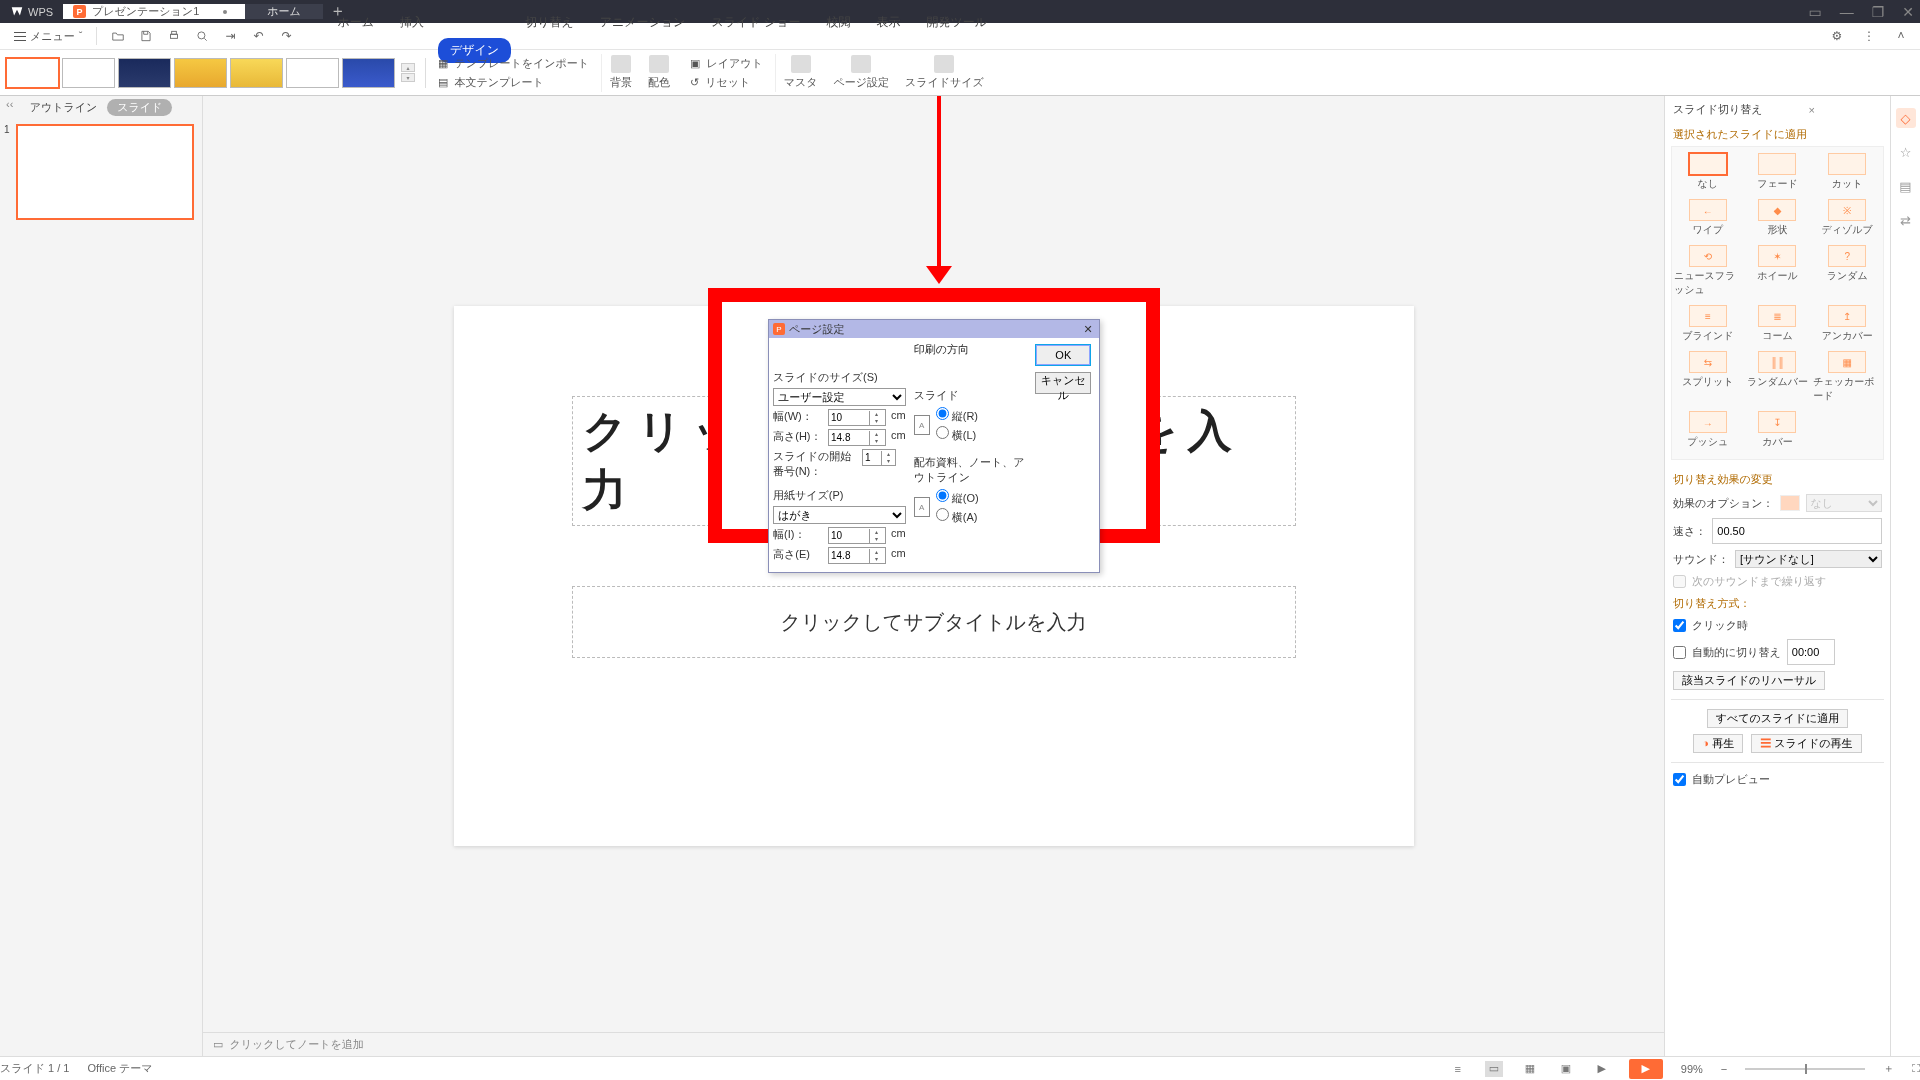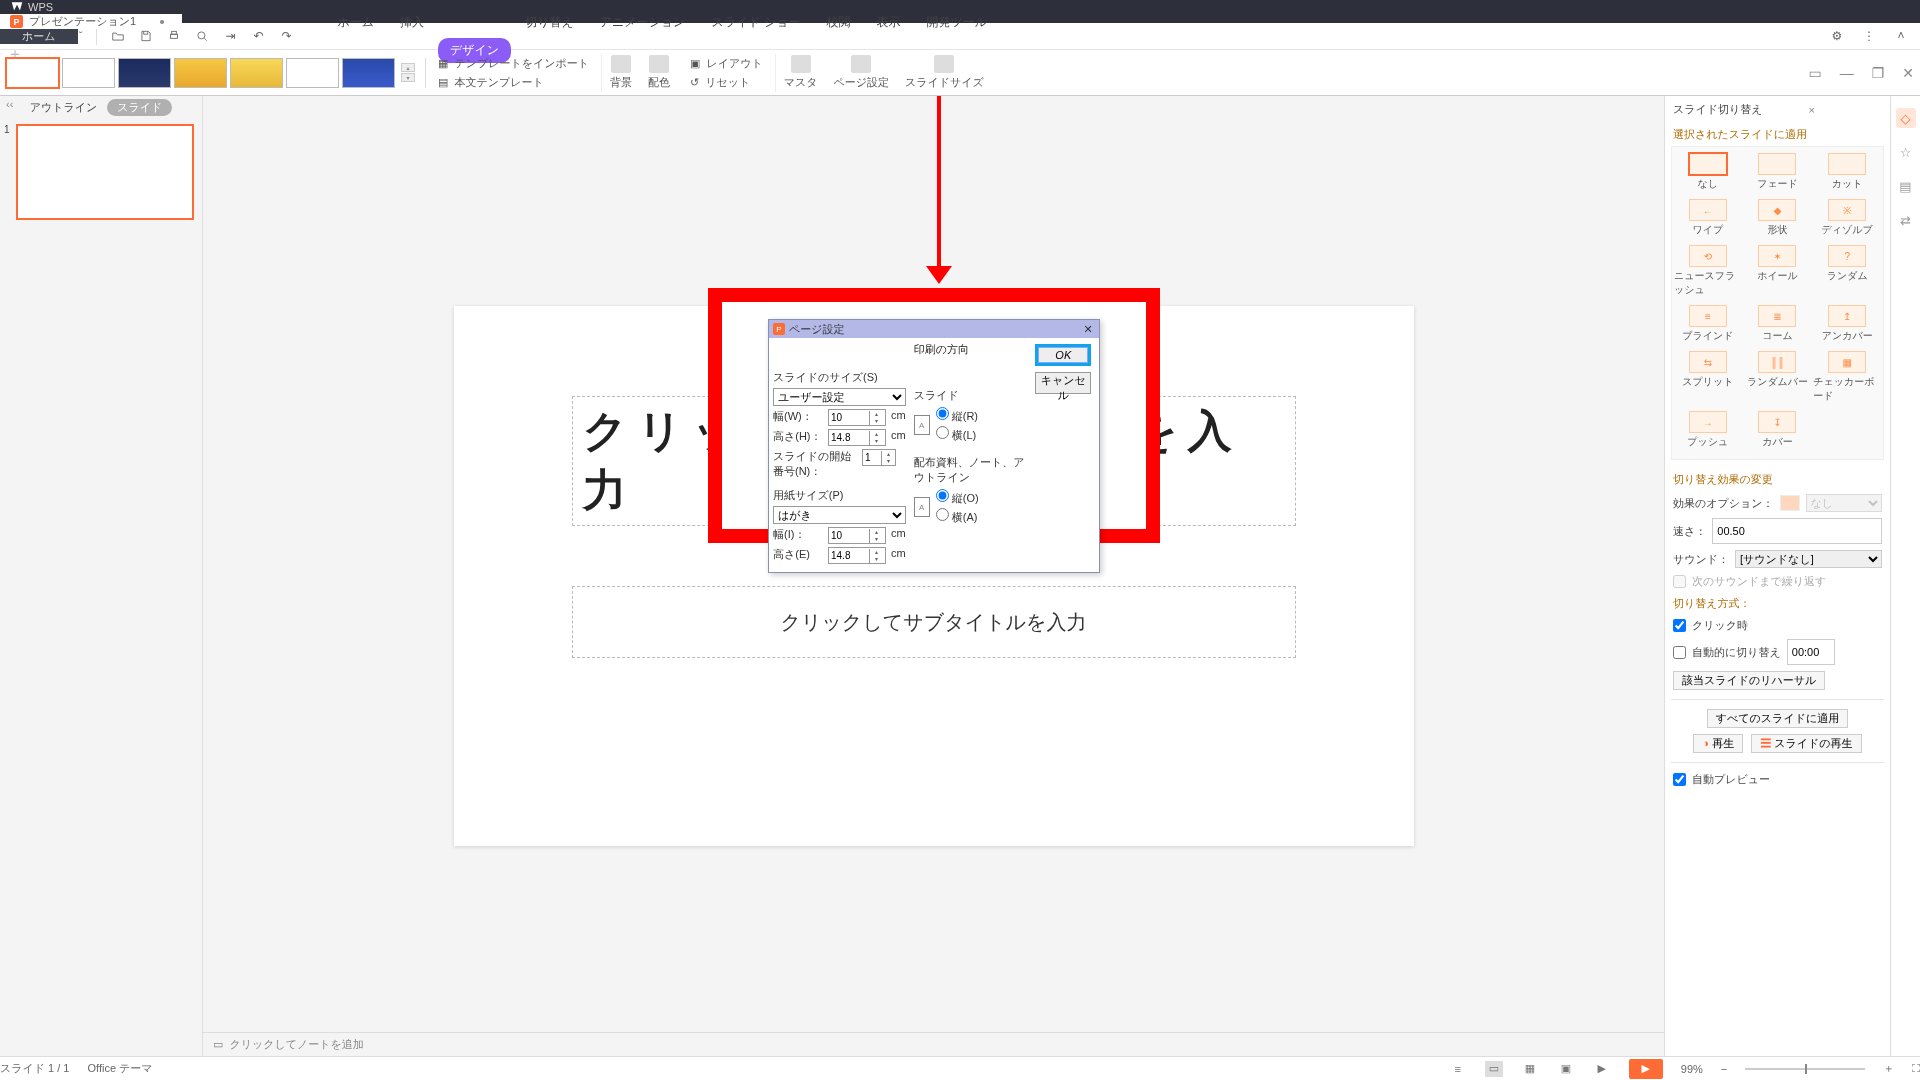--- a/index.html
+++ b/index.html
@@ -1,39 +1,39 @@
 <!DOCTYPE html>
 <html><head>
 <meta charset="utf-8">
 <style>
 * { margin: 0; padding: 0; box-sizing: border-box; font-family: "Meiryo UI", "MS PGothic", sans-serif; }
 body { width: 1920px; height: 1080px; background: #fff; overflow: hidden; position: relative; font-size: 12px; }
 
 
-.titlebar { height: 23px; background: #2d2f3a; display: flex; align-items: flex-start; color: #d0d0d0; flex-direction: column; }
+.titlebar { height: 23px; background: #2d2f3a; display: flex; align-items: center; color: #d0d0d0; }
 .titlebar .wps-logo { display: flex; align-items: center; padding: 0 10px; font-size: 11px; gap: 4px; }
 .titlebar .wps-logo svg { width: 14px; height: 14px; }
 .tab { background: #fff; display: flex; align-items: center; padding: 0 18px 0 10px; font-size: 11px; color: #555; gap: 6px; position: relative; }
 .tab.doc { background: #fff; }
 .tab.home { background: #3c3f4c; color: #ddd; padding: 0 22px; }
 .tab .dot { width: 4px; height: 4px; border-radius: 50%; background: #888; margin-left: 18px; }
 .tab .file-icon { width: 13px; height: 13px; background: #ff6b35; border-radius: 2px; display: flex; align-items: center; justify-content: center; color: #fff; font-size: 9px; font-weight: bold; }
 .addtab { width: 30px; display: flex; align-items: center; justify-content: center; color: #bbb; font-size: 16px; }
 .titlebar-right { margin-left: auto; display: flex; align-items: center; padding-right: 6px; gap: 18px; color: #888; }
 .titlebar-right span { font-size: 14px; cursor: pointer; }
 
 
 .menubar { height: 27px; background: #fff; border-bottom: 1px solid #e5e5e5; display: flex; align-items: center; padding: 0 10px; gap: 4px; }
 .menu-btn { display: flex; align-items: center; gap: 4px; font-size: 11px; color: #555; padding: 0 4px; }
 .menu-btn .hamb { display:inline-block; width:12px; height:9px; background: linear-gradient(#555 0 1px, transparent 1px 4px, #555 4px 5px, transparent 5px 8px, #555 8px 9px); }
 .iconbtn { width: 18px; height: 18px; display:flex; align-items:center; justify-content:center; color:#666; }
 .qat { display: flex; gap: 10px; padding: 0 12px; border-left: 1px solid #e0e0e0; margin-left: 6px; }
 .maintabs { display: flex; gap: 2px; margin-left: 14px; }
 .maintabs .mt { font-size: 12px; color: #444; padding: 4px 12px; border-radius: 10px; }
-.maintabs .mt.active { background: #8b5cf6; color: #fff; margin-top: 28px; }
+.maintabs .mt.active { background: #1d4ed8; color: #fff; margin-top: 28px; }
 .menubar-right { margin-left: auto; display:flex; gap:14px; align-items:center; color:#666; }
 
 
 .ribbon { height: 46px; background: #fff; border-bottom: 1px solid #ccc; display:flex; align-items:center; padding: 0 6px; }
 .theme-gallery { display:flex; gap: 3px; align-items:center; padding-right: 10px; border-right: 1px solid #ddd; }
 .theme-thumb { width: 53px; height: 30px; border: 1px solid #bbb; background:#fff; font-size: 7px; display:flex; align-items:center; justify-content:center; text-align:center; color:#888; }
 .theme-thumb.sel { border: 1px solid #ff6b35; outline:1px solid #ff6b35; }
 .theme-thumb.t2 { background: linear-gradient(#1a2a5c,#2a3a6c); }
 .theme-thumb.t3 { background: linear-gradient(#f5c842,#e8a82e); }
 .theme-thumb.t4 { background: linear-gradient(#f8d858,#e8b838); }
@@ -114,21 +114,21 @@
 .spin { display:flex; align-items:center; border:1px solid #999; height:17px; width:58px; }
 .spin input { border:none; width:40px; font-size:10px; padding:0 2px; }
 .spin .updown { width:14px; display:flex; flex-direction:column; }
 .spin .updown span { height:7px; border-left:1px solid #999; font-size:6px; text-align:center; line-height:7px; color:#666;}
 .unit { font-size:11px; margin-left:2px;}
 .sectitle { font-size:11px; color:#222; }
 .radio-col { display:flex; gap:6px; align-items:center; padding:1px 0;}
 .radio-col .rpreview { width:16px; height:20px; border:1px solid #888; font-size:8px; color:#888; display:flex; align-items:center; justify-content:center; }
 .radiogrp { display:flex; flex-direction:column; gap:2px; }
 .dlgbtn { width:56px; height:22px; border:1px solid #999; background:#eee; font-size:11px; }
-.dlgbtn.primary { border:3px solid #0ea5e9; box-shadow: inset 0 0 0 1px #8ea3ff; font-style: italic; }
+.dlgbtn.primary { border:1px solid #0ea5e9; box-shadow: inset 0 0 0 1px #8ea3ff; }
 svg.icon { width:14px; height:14px; stroke:#666; fill:none; stroke-width:1.5;}
 
 </style>
 </head>
 <body>
 
 <div class="titlebar">
   <div class="wps-logo">
     <svg viewBox="0 0 24 24">
         <path fill="#fff" d="M3 4l4 14 5-10 5 10 4-14"></path>

